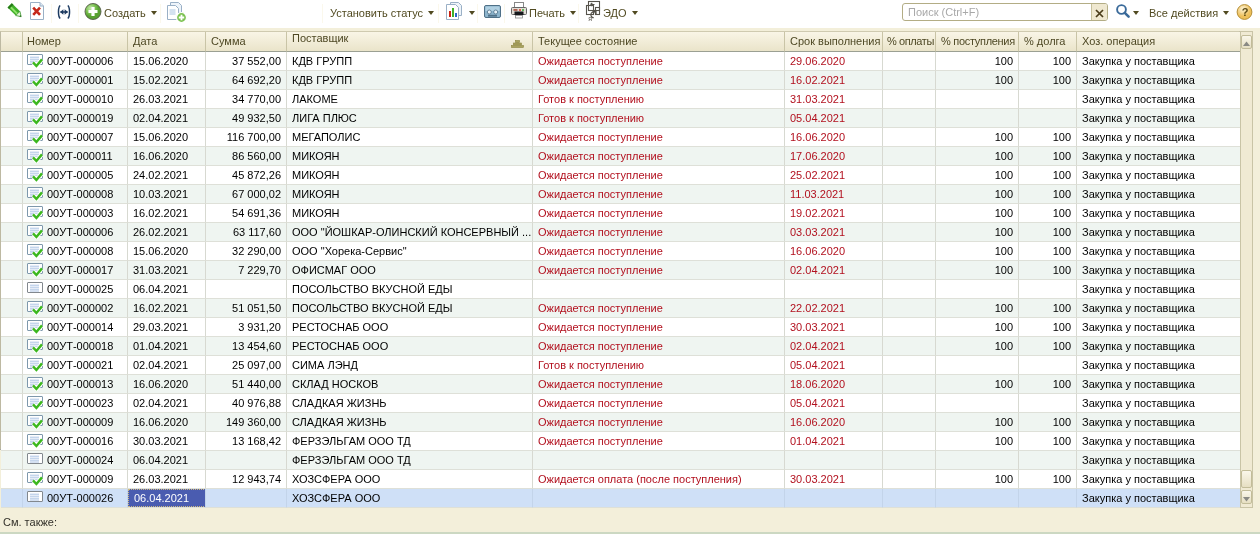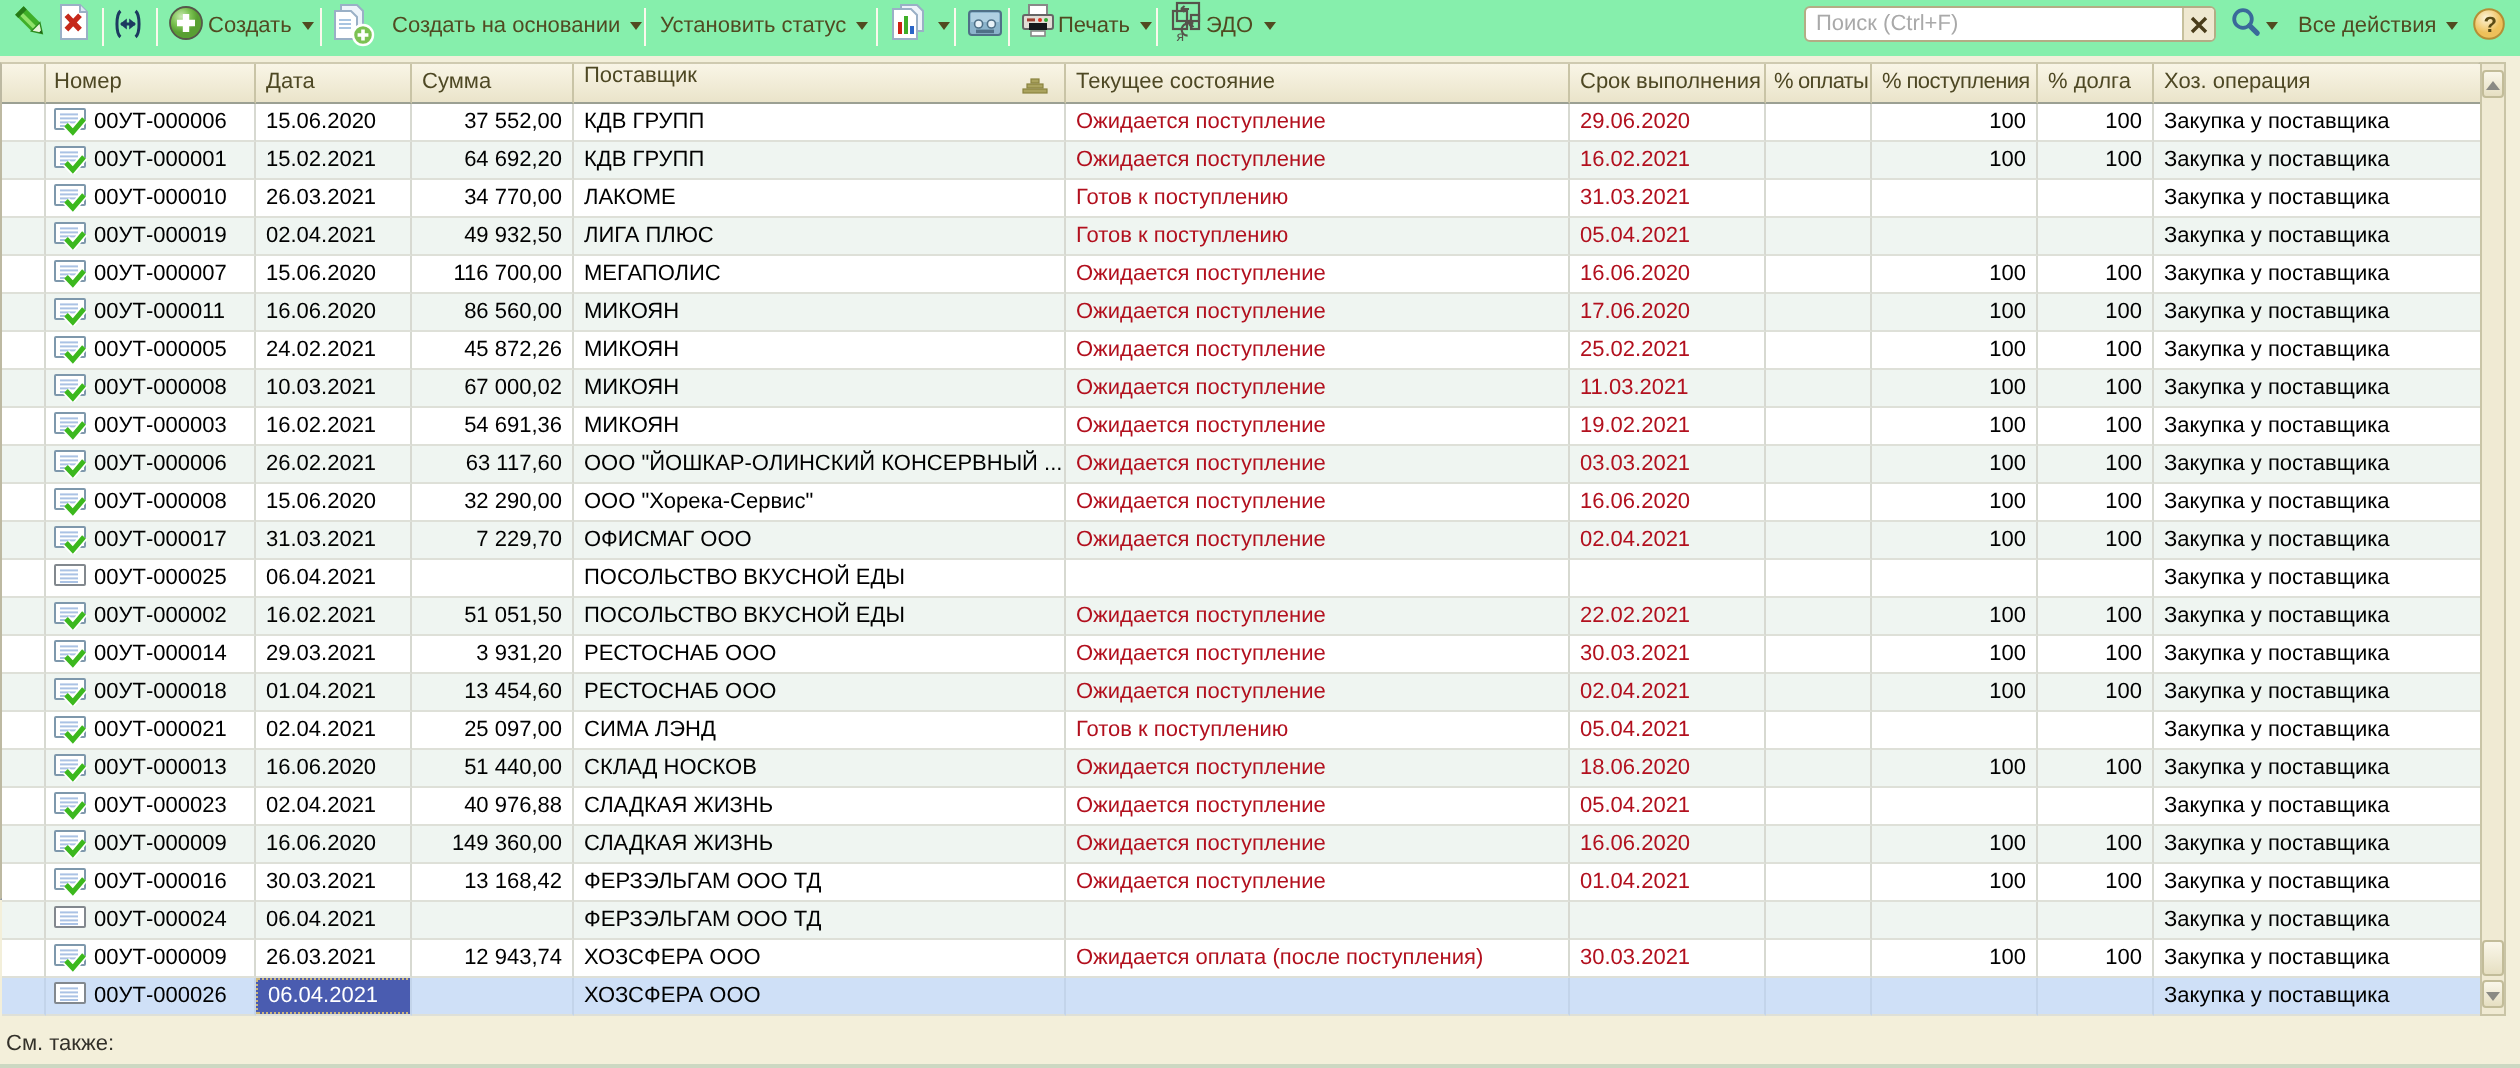--- a/index.html
+++ b/index.html
@@ -1,15 +1,15 @@
 <!DOCTYPE html>
 <html><head><meta charset="utf-8"><style>
 * { margin:0; padding:0; box-sizing:border-box; }
 html,body { width:1260px; height:534px; background:#f3efda; font-family:"Liberation Sans",sans-serif; overflow:hidden; }
-.toolbar { position:absolute; left:0; top:0; width:1260px; height:28px; background:#86efac; }
+.toolbar { position:absolute; left:0; top:0; width:1260px; height:28px; background:#ffffff; }
 .toolbar .it { position:absolute; top:-1px; height:27px; display:flex; align-items:center; }
 .tbtxt { font-size:11px; color:#514a21; }
 .sep { position:absolute; top:4px; width:1px; height:19px; background:#d9d3b4; border-right:1px solid #fbf8ec; }
 .dd { display:inline-block; width:0; height:0; border-left:3.5px solid transparent; border-right:3.5px solid transparent; border-top:4px solid #514a21; margin-left:5px; }
 .search { position:absolute; left:902px; top:3px; width:206px; height:18px; background:#fff; border:1px solid #b3ad85; border-radius:3px; }
 .search .ph { position:absolute; left:5px; top:2px; font-size:11px; color:#a9a9a9; }
 .search .xbtn { position:absolute; right:0; top:0; width:16px; height:16px; background:#efe8d0; border-left:1px solid #c6c09c; border-radius:0 2px 2px 0; text-align:center; }
 .grid { position:absolute; left:0; top:31px; width:1240px; height:419px; background:#fff; border:1px solid #bdb9a2; border-top:1px solid #cfcab0; border-bottom:1px solid #8d94a5; }
 table { border-collapse:separate; border-spacing:0; table-layout:fixed; width:1238px; }
 td, th { overflow:hidden; white-space:nowrap; font-weight:normal; }
@@ -82,21 +82,20 @@
   <div class="sep" style="left:160px"></div>
   <svg class="it" style="left:166px" width="22" height="27" viewBox="0 0 22 27">
       <path d="M4.5 3.5 h8 l3 3 v10 h-11 z" fill="#eef4fa" stroke="#9ab0c6"></path>
       <path d="M1.5 6.5 h8 l3 3 v11 h-11 z" fill="#fff" stroke="#9ab0c6"></path>
       <line x1="3.5" y1="11" x2="9.5" y2="11" stroke="#a8c4e0"></line>
       <line x1="3.5" y1="13" x2="9.5" y2="13" stroke="#a8c4e0"></line>
       <line x1="3.5" y1="15" x2="9.5" y2="15" stroke="#a8c4e0"></line>
       <circle cx="15.5" cy="18.5" r="5" fill="#7cc252" stroke="#fff" stroke-width="1.2"></circle>
       <path d="M15.5 15.8 v5.4 M12.8 18.5 h5.4" stroke="#fff" stroke-width="1.8"></path>
     </svg>
-  <div class="it tbtxt" style="left:196px">Создать на основании<span class="dd"></span></div>
   <div class="sep" style="left:322px"></div>
   <div class="it tbtxt" style="left:330px">Установить статус<span class="dd"></span></div>
   <div class="sep" style="left:438px"></div>
   <svg class="it" style="left:445px" width="20" height="27" viewBox="0 0 20 27">
       <path d="M5.5 3.5 h8 l3 3 v10 h-11 z" fill="#eef4fa" stroke="#9ab0c6"></path>
       <path d="M1.5 5.5 h9 l3 3 v12 h-12 z" fill="#fff" stroke="#9ab0c6"></path>
       <rect x="4" y="12" width="2" height="6" fill="#cc2211"></rect>
       <rect x="7" y="9" width="2" height="9" fill="#3faf28"></rect>
       <rect x="10" y="14" width="2" height="4" fill="#2a66c8"></rect>
     </svg>

